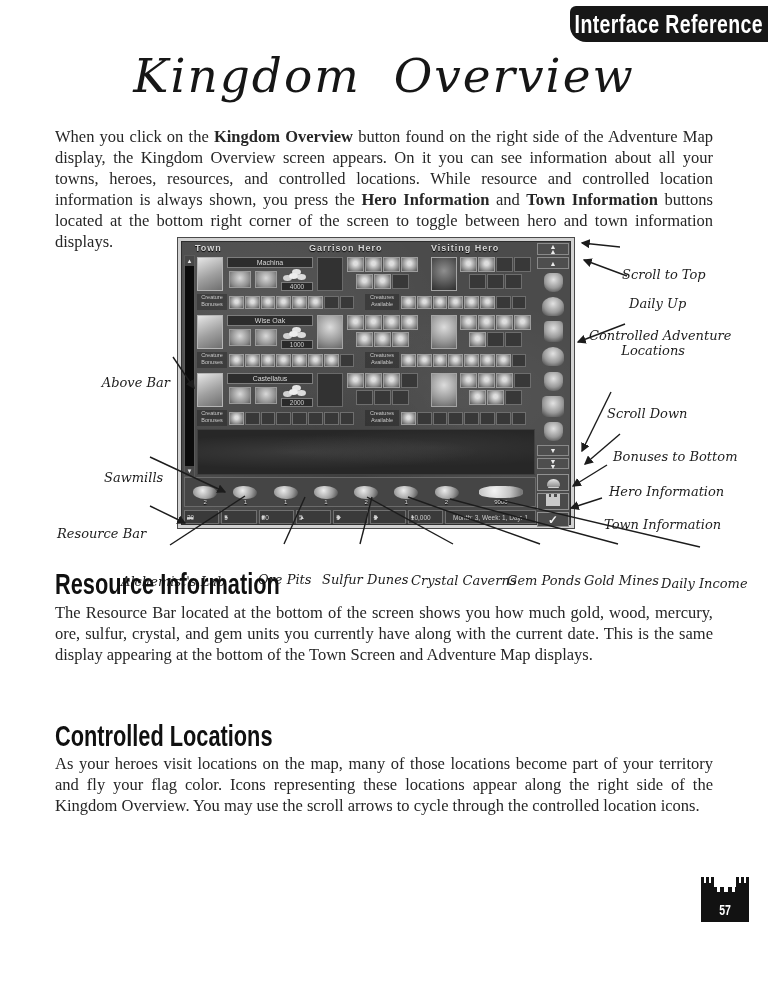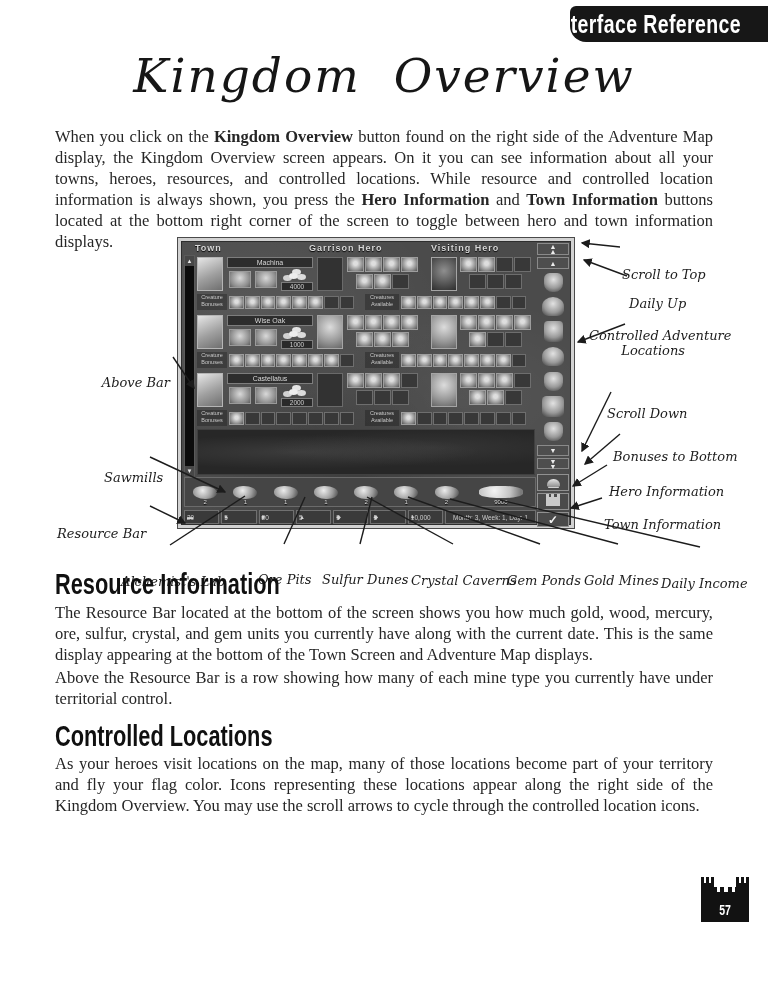--- a/index.html
+++ b/index.html
@@ -1,21 +1,21 @@
 <!DOCTYPE html>
 <html><head>
 <meta charset="utf-8">
 <style>
   html,body{margin:0;padding:0;background:#e9e9e9;}
   .page{position:relative;width:768px;height:987px;background:#ffffff;overflow:hidden;
         font-family:"Liberation Serif",serif;color:#232323;}
 
   
   .badge{position:absolute;top:6px;right:0;width:198px;height:36px;background:#171717;
-         border-radius:6px 0 0 16px;display:flex;align-items:center;justify-content:flex-end;}
+         border-radius:6px 0 0 16px;display:flex;align-items:center;justify-content:center;}
   .badge span{color:#fff;font-family:"Liberation Sans",sans-serif;font-weight:700;
          font-size:25px;transform:scaleX(.78);white-space:nowrap;letter-spacing:.5px;}
 
   
   .title{position:absolute;left:0;right:0;top:48px;margin:0;text-align:center;
          font-family:"DejaVu Serif",serif;font-style:italic;font-weight:500;
          font-size:47px;letter-spacing:2px;word-spacing:16px;color:#161616;}
 
   
   .para{position:absolute;left:55px;width:658px;margin:0;font-size:16.5px;line-height:21px;
@@ -483,21 +483,20 @@
     <span class="callout" style="left:258px;top:310px">Ore Pits</span>
     <span class="callout" style="left:322px;top:310px">Sulfur Dunes</span>
     <span class="callout" style="left:411px;top:311px">Crystal Caverns</span>
     <span class="callout" style="left:507px;top:311px">Gem Ponds</span>
     <span class="callout" style="left:584px;top:311px">Gold Mines</span>
     <span class="callout" style="left:661px;top:314px">Daily Income</span>
   </div>
 
   <h2 class="h2" style="top:568px">Resource Information</h2>
   <p class="para" style="top:602px">The Resource Bar located at the bottom of the screen shows you how much gold, wood, mercury, ore, sulfur, crystal, and gem units you currently have along with the current date. This is the same display appearing at the bottom of the Town Screen and Adventure Map displays.</p>
-  <p class="para" style="top:667px">Above the Resource Bar is a row showing how many of each mine type you currently have under territorial control.</p>
 
   <h2 class="h2" style="top:720px">Controlled Locations</h2>
   <p class="para" style="top:753px">As your heroes visit locations on the map, many of those locations become part of your territory and fly your flag color. Icons representing these locations appear along the right side of the Kingdom Overview. You may use the scroll arrows to cycle through the controlled location icons.</p>
 
   <div class="castle">
     <div class="tw l"></div>
     <div class="tw r"></div>
     <div class="keep"></div>
     <span class="num">57</span>
   </div>

